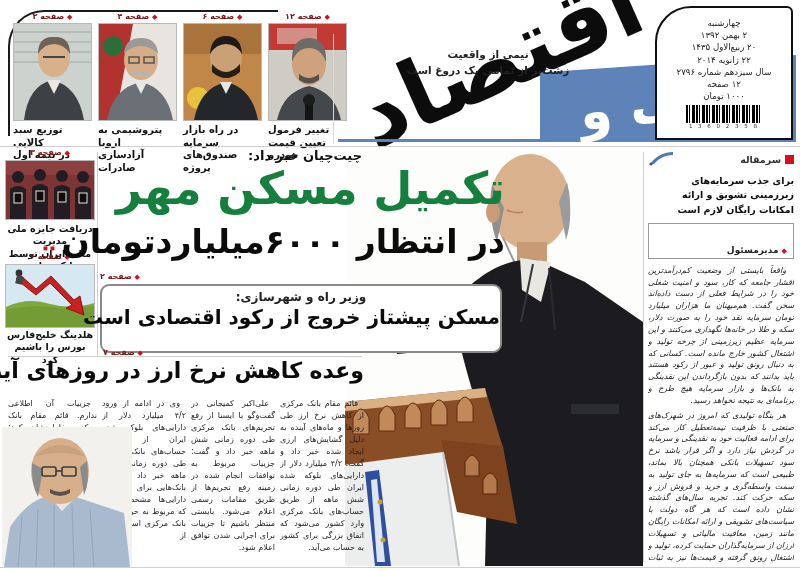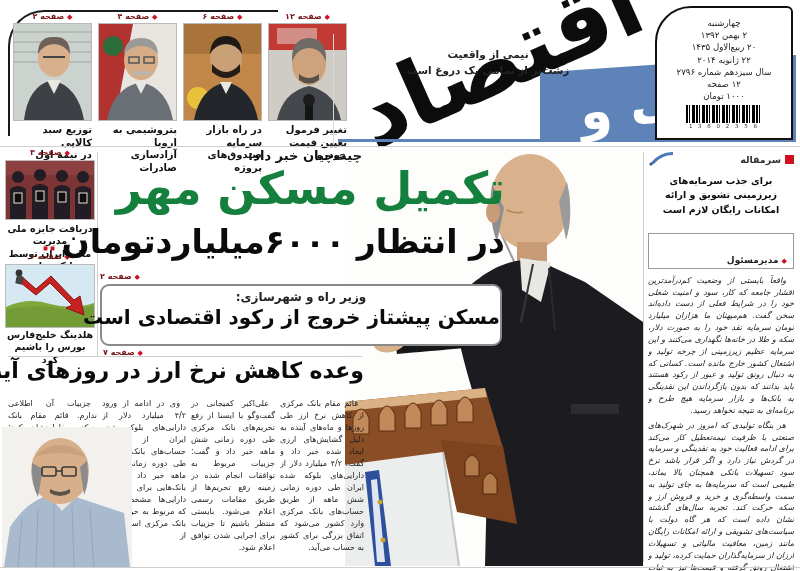--- a/index.html
+++ b/index.html
@@ -6,21 +6,21 @@
   .page{position:relative;width:800px;height:571px;background:#fff;overflow:hidden;
         font-family:"DejaVu Sans",sans-serif;direction:rtl;color:#111;}
   .abs{position:absolute;}
   
   .frame-curve{left:8px;top:10px;width:268px;height:124px;border-top:2px solid #1a1a1a;
                border-left:2px solid #1a1a1a;border-top-left-radius:36px;}
   .tbox{top:12px;width:79px;cursor:pointer;}
   .plabel{font-size:8px;font-weight:bold;color:#7a1515;text-align:center;line-height:10px;white-space:nowrap;}
   .mk{color:#cf1020;font-size:7px;}
   .tphoto{width:77px;height:96px;border:1px solid #b9b9b9;margin-top:1px;overflow:hidden;background:#ddd;}
-  .tcap{font-size:10px;font-weight:bold;text-align:right;line-height:1.25;margin-top:3px;color:#111;}
+  .tcap{font-size:10px;font-weight:bold;text-align:left;line-height:1.25;margin-top:3px;color:#111;}
   .blue-band{left:540px;top:55px;width:256px;height:87px;background:#5d83b8;
              clip-path:polygon(0 20%,100% 0,100% 100%,0 100%);z-index:1;}
   .blue-underline{left:338px;top:139px;width:208px;height:3px;background:#5d83b8;z-index:1;}
   .callig-black{left:338px;top:-12px;width:330px;font-size:92px;font-weight:bold;color:#0c0c0c;
                 transform:rotate(-24deg);transform-origin:55% 60%;z-index:0;line-height:1.4;
                 text-align:center;pointer-events:none;}
   .callig-white{left:552px;top:72px;width:230px;font-size:52px;font-weight:bold;color:#ffffff;
                 transform:rotate(-7deg);z-index:2;text-align:center;pointer-events:none;}
   .tagline{left:404px;top:46px;width:168px;text-align:center;font-size:10.5px;font-weight:bold;
            color:#222;line-height:1.55;z-index:2;}
@@ -33,38 +33,38 @@
   .edge-line{background:#d8d8d8;}
   
   .sphoto{border:1px solid #bbb;overflow:hidden;}
   .scap{font-size:9.5px;font-weight:bold;text-align:center;line-height:1.3;color:#111;}
   .dots{color:#cf1020;font-size:6px;letter-spacing:2px;text-align:center;}
   
   .kicker{font-size:13px;font-weight:bold;color:#111;text-align:right;white-space:nowrap;z-index:2;}
   .lead-h{left:100px;top:160px;width:405px;z-index:2;text-align:right;}
   .lead-h .l1{font-size:45px;font-weight:bold;line-height:58px;white-space:nowrap;color:#15803d;}
   .lead-h .l2{font-size:33px;font-weight:bold;line-height:48px;white-space:nowrap;color:#0b0b0b;letter-spacing:-1px;}
-  .second-box{left:100px;top:284px;width:402px;height:62px;border:2px solid #8a8a8a;border-radius:9px;
+  .second-box{left:100px;top:284px;width:402px;height:69px;border:2px solid #8a8a8a;border-radius:9px;
               background:#fff;z-index:2;text-align:center;box-sizing:border-box;padding-top:4px;}
   .second-box .k{font-size:12px;font-weight:bold;color:#222;}
   .second-box .t{font-size:20px;font-weight:bold;color:#0b0b0b;white-space:nowrap;margin-top:1px;}
   
   .cur-h{left:8px;top:358px;width:356px;font-size:22px;font-weight:bold;text-align:center;
          white-space:nowrap;letter-spacing:-0.5px;z-index:2;color:#0b0b0b;}
   .cur-body{left:8px;top:398px;width:356px;height:166px;display:flex;gap:5px;z-index:2;}
   .cur-col{width:84px;font-size:8px;line-height:1.5;text-align:justify;color:#1d1d1d;overflow:hidden;}
   .cur-col p{margin:0;text-indent:6px;}
   .pageref{font-size:8px;font-weight:bold;color:#7a1515;white-space:nowrap;}
   
   .edit{left:648px;top:150px;width:146px;height:414px;}
   .edit-head{display:flex;align-items:center;font-size:9.5px;font-weight:bold;color:#333;}
   .sq{width:9px;height:9px;background:#cf1020;display:inline-block;margin-left:4px;}
   .pen{margin-right:auto;}
-  .edit-title{font-size:9.5px;font-weight:bold;text-align:center;line-height:1.5;margin-top:6px;color:#0d0d0d;}
-  .byline-box{border:1px solid #999;height:34px;margin-top:16px;position:relative;background:#fff;}
+  .edit-title{font-size:9.5px;font-weight:bold;text-align:right;line-height:1.5;margin-top:6px;color:#0d0d0d;}
+  .byline-box{border:1px solid #999;height:34px;margin-top:6px;position:relative;background:#fff;}
   .byline{position:absolute;bottom:3px;right:6px;font-size:9px;font-weight:bold;color:#222;}
   .edit-body{margin-top:6px;height:300px;overflow:hidden;font-size:8px;line-height:1.48;
              text-align:justify;color:#1c1c1c;font-style:italic;}
   .edit-body p{margin:0 0 3px;text-indent:8px;}
   .vline{background:#cfcfcf;width:1px;}
   .hline{background:#cfcfcf;height:1px;}
 </style>
 </head>
 <body>
 

